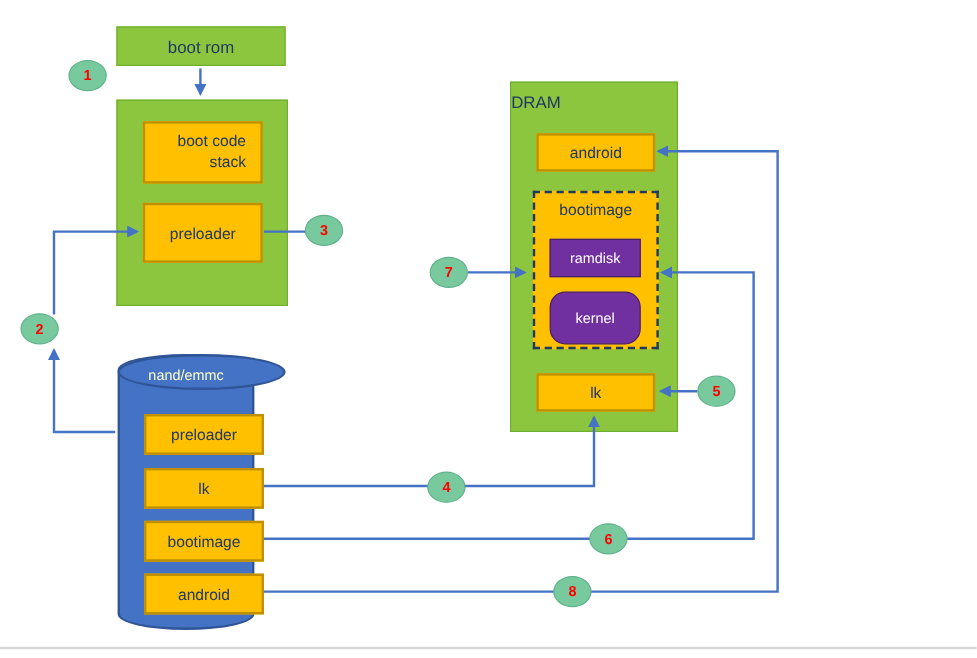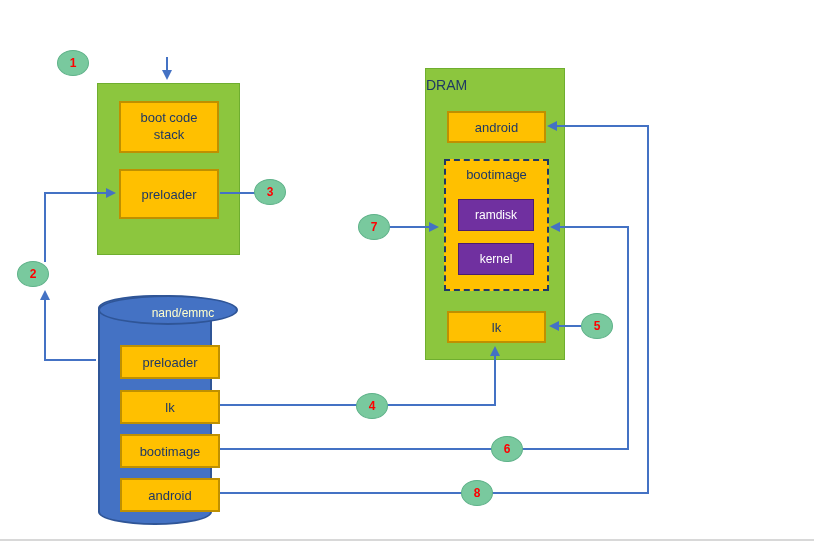--- a/index.html
+++ b/index.html
@@ -8,42 +8,42 @@
 
   .box { position:absolute; display:flex; align-items:center; justify-content:center;
          text-align:center; color:#1f3864; font-size:13px; }
   .green  { background:#8cc63e; border:1px solid #6fae2f; }
   .orange { background:#ffc000; border:2px solid #bf9000; }
   .purple { background:#7030a0; border:1px solid #4b1d6e; color:#ffffff; font-size:12px;align-items:center; }
 
   .bootrom { left:97px; top:22px; width:141px; height:33px; font-size:14px; }
 
   .isram { left:97px; top:83px; width:143px; height:172px; }
-  .bcs   { left:21px; top:17px; width:100px; height:52px; line-height:1.3; padding:14px 12px; }
+  .bcs   { left:21px; top:17px; width:100px; height:52px; line-height:1.3; padding:14px 12px;text-align:right; }
   .ipre  { left:21px; top:85px; width:100px; height:50px; }
   .region-title { position:absolute; width:100%; text-align:left; color:#1f3864; font-size:14px; }
   .isram-title { bottom:7px; }
   .dram-title  { top:8px; }
 
   .cylinder { position:absolute; left:98px; top:295px; width:114px; height:230px;
-              background:#4472c4; border:2px solid #2f5597; border-radius:70px / 16px;padding-left:28px; }
+              background:#4472c4; border:2px solid #2f5597; border-radius:70px / 16px; }
   .cyl-lid  { position:absolute; left:-2px; top:-2px; width:140px; height:30px;
               background:#4472c4; border:2px solid #2f5597; border-radius:50%; }
   .cyl-title{ position:absolute; top:9px; width:100%; text-align:center;
               color:#ffffcc; font-size:12px; z-index:1; }
   .nitem { left:20px; width:100px; height:34px; }
   .n0 { top:48px; } .n1 { top:93px; } .n2 { top:137px; } .n3 { top:181px; }
 
   .dram { left:425px; top:68px; width:140px; height:292px; }
   .dandroid { left:21px; top:42px; width:99px; height:32px; }
   .dashed-box { position:absolute; left:18px; top:90px; width:105px; height:132px;
                 background:#ffc000; border:2px dashed #1f3864; }
   .dashed-title { text-align:center; margin-top:6px; color:#1f3864; font-size:13px; }
   .ramdisk { left:12px; top:38px; width:76px; height:32px; }
-  .kernel  { left:12px; top:82px; width:76px; height:32px; }
+  .kernel  { left:12px; top:82px; width:76px; height:44px;border-radius:13px; }
   .dlk { left:21px; top:242px; width:99px; height:32px; }
 
   .connectors { position:absolute; left:0; top:0; z-index:5; pointer-events:none; }
 
   .step { position:absolute; width:32px; height:26px; border-radius:50%;
           background:#79c99e; border:1px solid #5fb289; color:#ff0000;
           font-weight:bold; font-size:12px; display:flex; align-items:center;
           justify-content:center; z-index:6; }
   .s1 { left:57px;  top:50px;  }
   .s2 { left:17px;  top:261px; }
@@ -54,20 +54,23 @@
   .s7 { left:358px; top:214px; }
   .s8 { left:461px; top:480px; }
 
   .bottom-edge { position:absolute; left:0; top:539px; width:814px; height:2px; background:#d8d8d8; }
 </style>
 </head>
 <body>
 
 <div class="canvas">
 
+  <div class="box green bootrom">
+    <span>boot rom</span>
+  </div>
 
   <div class="box green isram">
     <div class="box orange bcs">
       <span>boot code stack</span>
     </div>
     <div class="box orange ipre">
       <span>preloader</span>
     </div>
   </div>
 

